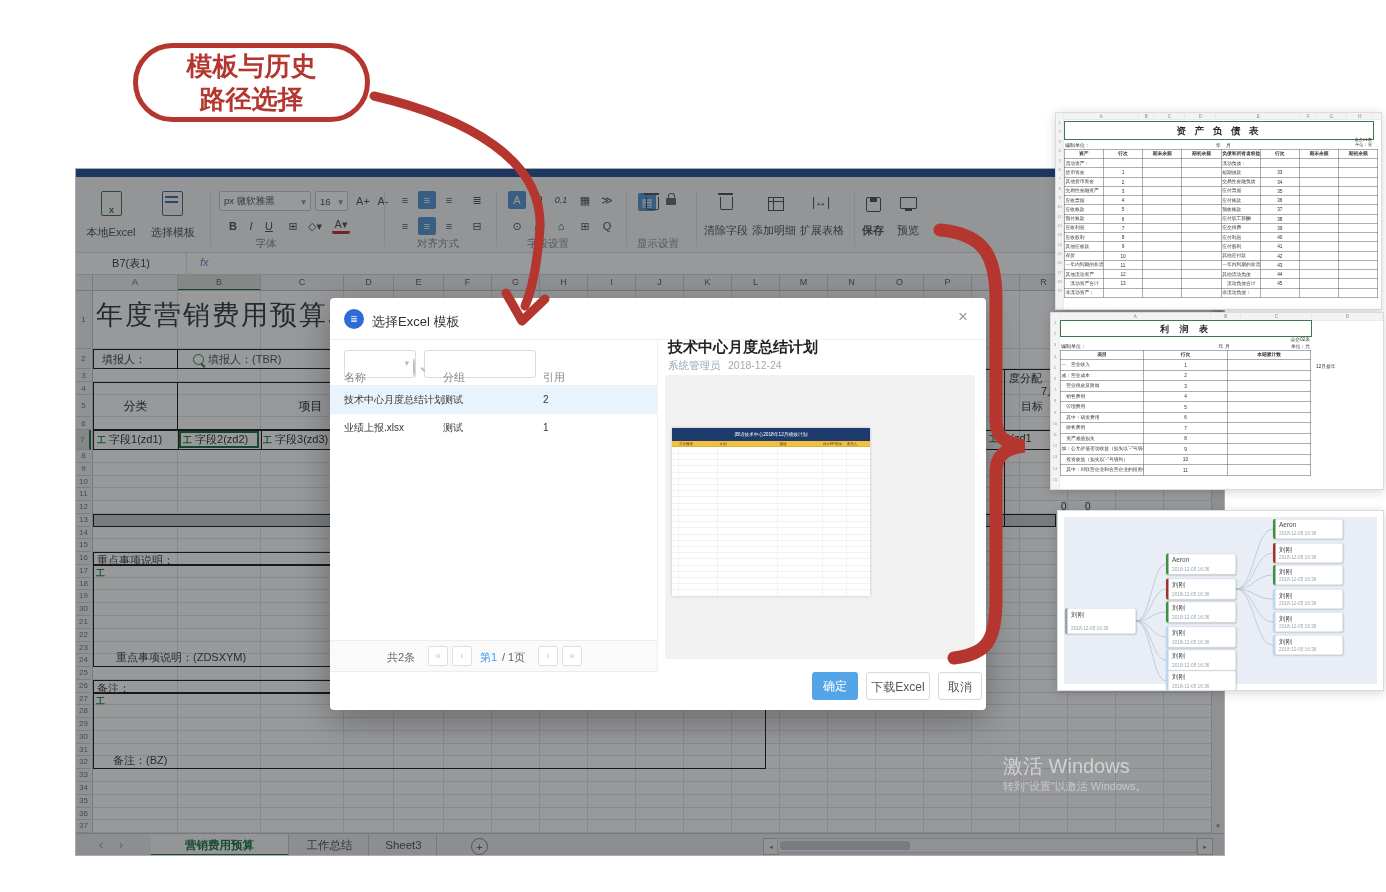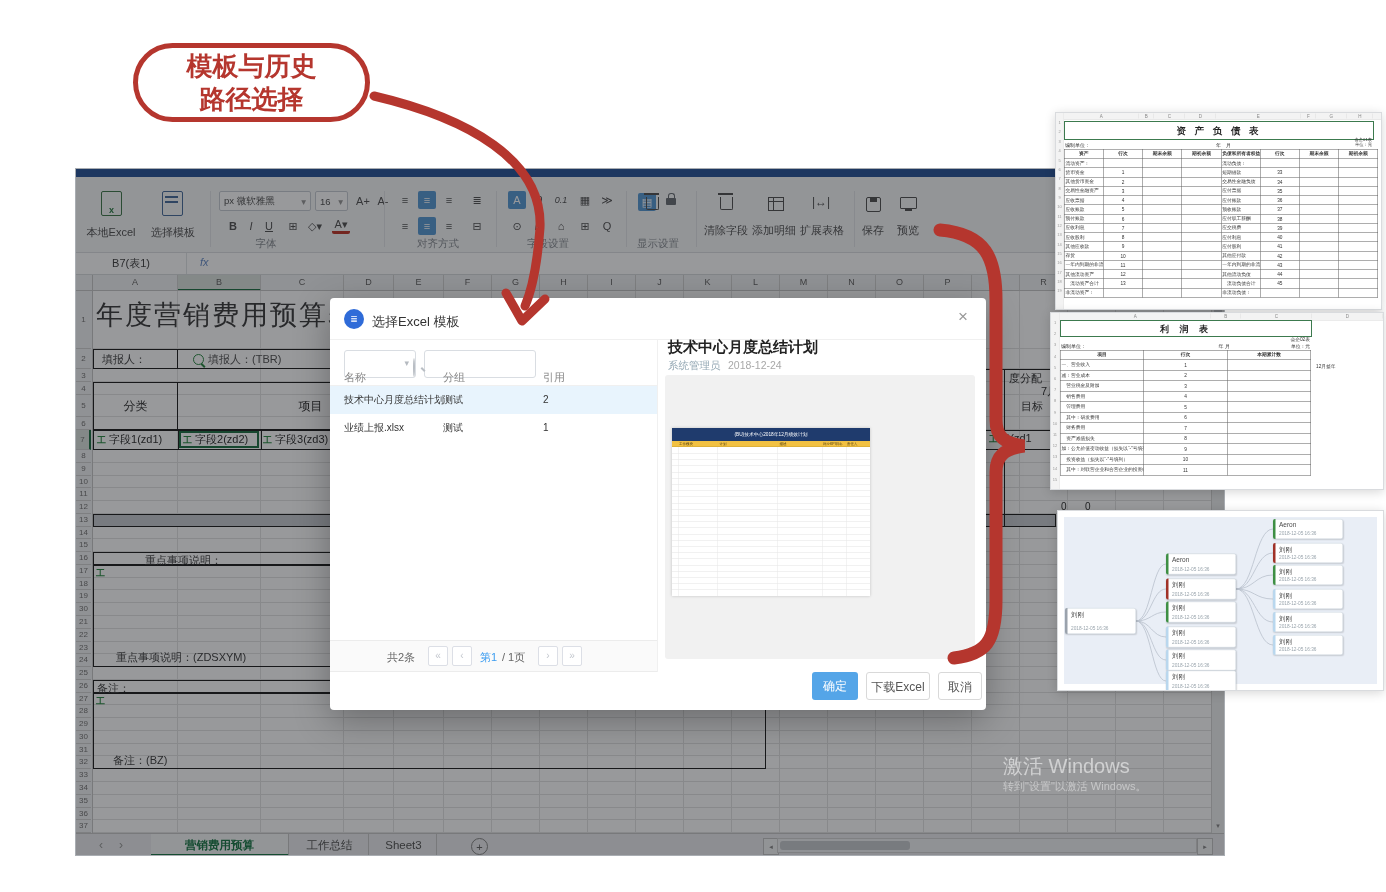--- a/index.html
+++ b/index.html
@@ -128,21 +128,21 @@
     <div class="abs" style="left:692px;top:20px;">
         <div class="i-table"></div>
       </div>
     <div class="biglbl" style="left:674px;top:46px;width:48px;">添加明细</div>
     <div class="abs" style="left:736px;top:18px;font-size:12px;color:#555;">|↔|</div>
     <div class="biglbl" style="left:722px;top:46px;width:48px;">扩展表格</div>
     <div class="vsep" style="left:778px;"></div>
     <div class="abs" style="left:790px;top:20px;">
         <div class="i-save"></div>
       </div>
-    <div class="biglbl" style="left:778px;top:46px;width:38px;">保存</div>
+    <div class="biglbl" style="left:778px;top:46px;width:38px;font-weight:bold;">保存</div>
     <div class="abs" style="left:824px;top:20px;">
         <div class="i-mon"></div>
       </div>
     <div class="biglbl" style="left:813px;top:46px;width:38px;">预览</div>
   </div>
 
   <div class="abs" style="left:0;top:84px;width:1150px;height:22px;background:#fff;border-bottom:1px solid #d9dcdf;box-sizing:border-box;">
     <div class="abs ctr" style="left:0;top:0;width:110px;height:21px;font-size:11px;color:#444;border-right:1px solid #e0e3e6;">B7(表1)</div>
     <div class="abs" style="left:124px;top:3px;font-size:11px;font-style:italic;color:#6b8fc9;">fx</div>
     <div class="abs" style="left:150px;top:0;width:1000px;height:21px;"></div>
@@ -292,21 +292,21 @@
     </div>
     <div class="abs" style="left:21px;top:263px;font-size:11px;color:#333;"><span class="fld">工</span> <span>字段1(zd1)</span></div>
     <div class="abs" style="left:103px;top:262px;width:80px;height:17px;border:2px solid #217346;box-sizing:border-box;font-size:11px;color:#333;line-height:13px;padding-left:2px;"><span class="fld">工</span> <span>字段2(zd2)</span></div>
     <div class="abs" style="left:187px;top:263px;font-size:11px;color:#333;"><span class="fld">工</span> <span>字段3(zd3)</span></div>
 
     <div class="abs" style="left:17px;top:345px;width:963px;height:13px;background:#c9ccd1;border:1px solid #222;box-sizing:border-box;"></div>
     <div class="abs" style="left:985px;top:332px;font-size:10px;color:#333;">0</div>
     <div class="abs" style="left:1009px;top:332px;font-size:10px;color:#333;">0</div>
 
     <div class="abs" style="left:17px;top:383px;width:673px;height:13px;border:1px solid #222;box-sizing:border-box;"></div>
-    <div class="abs" style="left:21px;top:384px;font-size:11px;color:#444;margin-left:48px;">重点事项说明：</div>
+    <div class="abs" style="left:21px;top:384px;font-size:11px;color:#444;">重点事项说明：</div>
     <div class="abs" style="left:17px;top:396px;width:673px;height:102px;border:1px solid #222;box-sizing:border-box;"></div>
     <div class="abs fld" style="left:20px;top:398px;">工</div>
     <div class="abs" style="left:40px;top:481px;font-size:11px;color:#444;">重点事项说明：(ZDSXYM)</div>
 
     <div class="abs" style="left:17px;top:511px;width:673px;height:13px;border:1px solid #222;box-sizing:border-box;"></div>
     <div class="abs" style="left:21px;top:512px;font-size:11px;color:#444;">备注：</div>
     <div class="abs" style="left:17px;top:524px;width:673px;height:76px;border:1px solid #222;box-sizing:border-box;"></div>
     <div class="abs fld" style="left:20px;top:526px;">工</div>
     <div class="abs" style="left:37px;top:584px;font-size:11px;color:#444;">备注：(BZ)</div>
 

